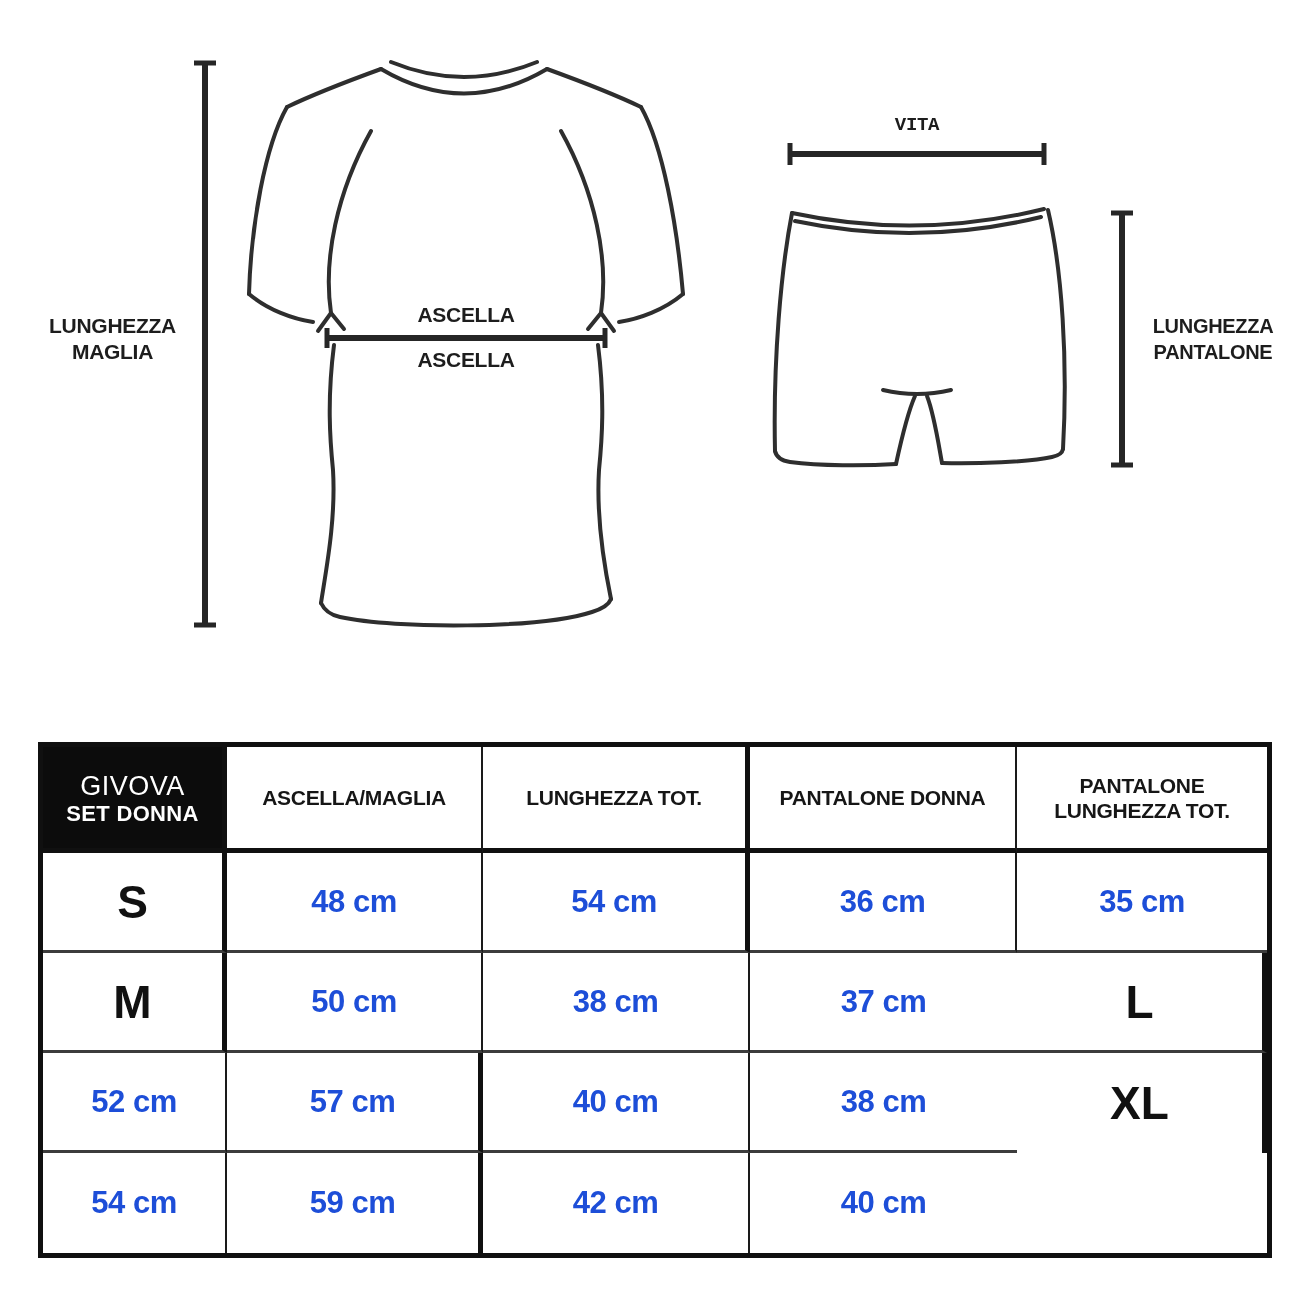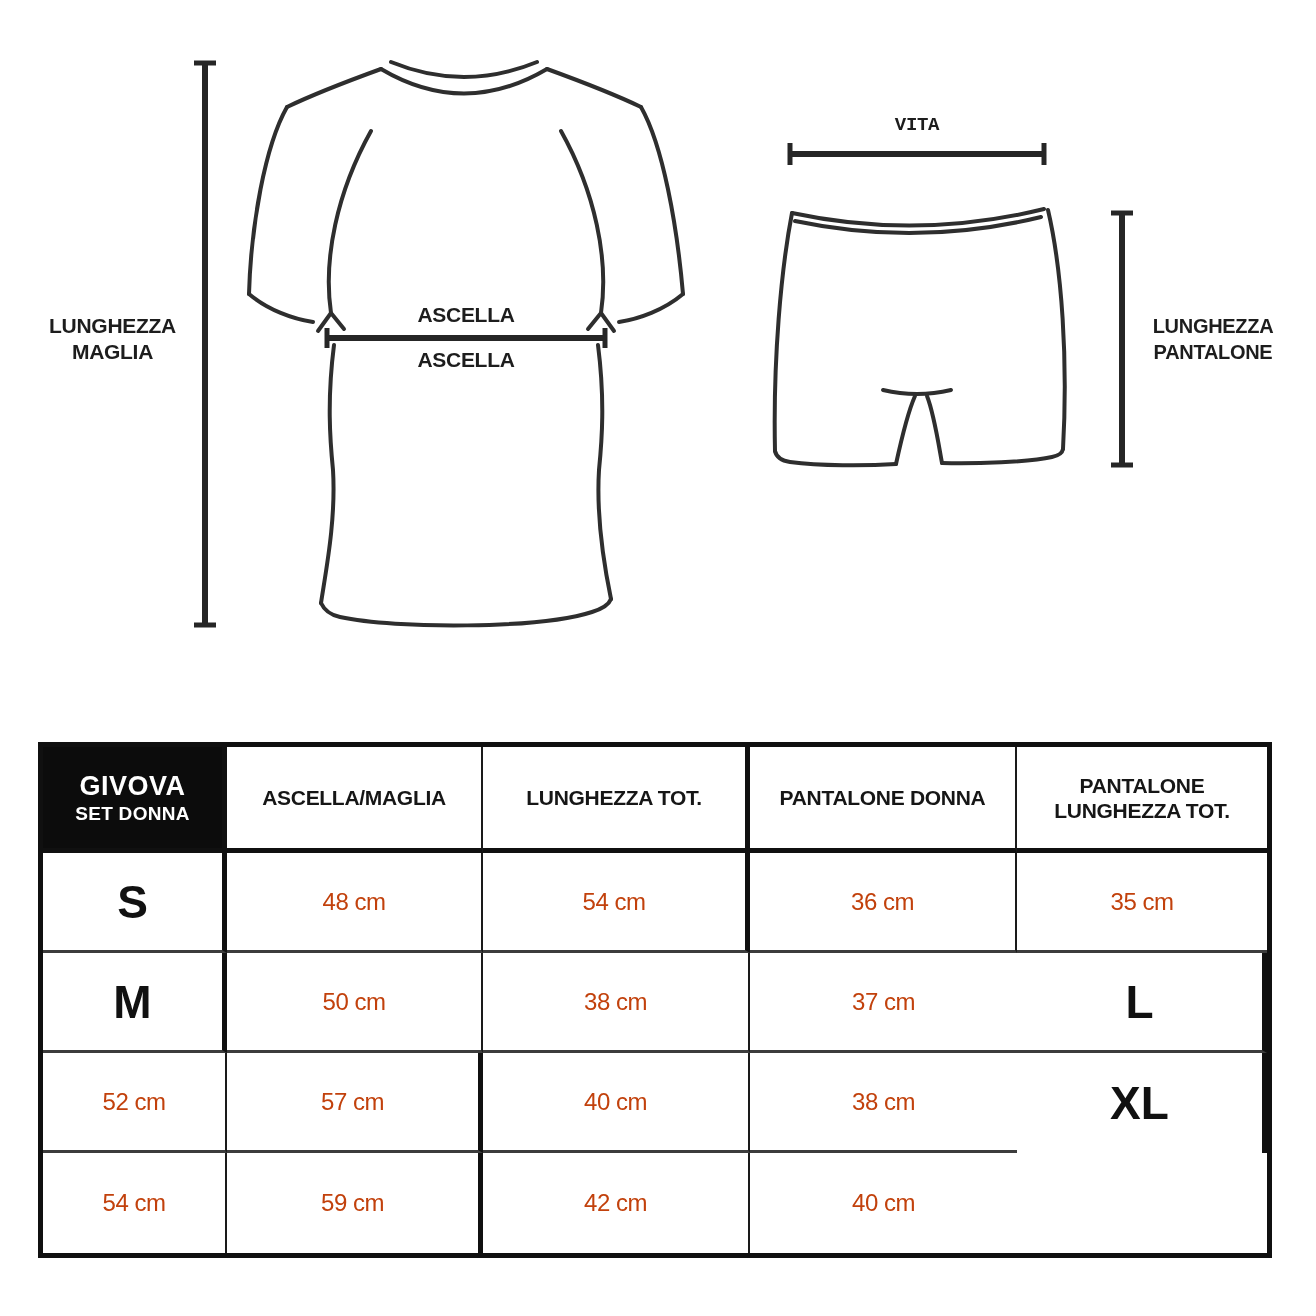--- a/index.html
+++ b/index.html
@@ -63,49 +63,49 @@
   .v-thick { border-right: 5px solid #101010; }
   .v-thin  { border-right: 2px solid #1a1a1a; }
   .h-head  { border-bottom: 5px solid #101010; }
   .h-row   { border-bottom: 3px solid #3c3c3c; }
 
   .brand-cell {
     background: #0c0c0c;
     color: #ffffff;
   }
   .brand-line1 {
-    font-weight: bold;
+    font-weight: normal;
     font-size: 27px;
     line-height: 31px;
     letter-spacing: 0.5px;
   }
   .brand-line2 {
     font-weight: bold;
-    font-size: 19px;
+    font-size: 22px;
     line-height: 23px;
     letter-spacing: 0.3px;
   }
   .col-header {
     font-weight: bold;
     font-size: 21px;
     line-height: 25px;
     letter-spacing: -0.3px;
     color: #161616;
   }
   .col-header span { display: block; }
   .size-cell {
     font-weight: bold;
     font-size: 46px;
     color: #111111;
   }
   .value-cell {
-    font-weight: normal;
-    font-size: 24px;
+    font-weight: bold;
+    font-size: 31px;
     letter-spacing: -0.5px;
-    color: #c2410c;
+    color: #1d4ed8;
   }
 </style>
 </head>
 <body>
 
 <div class="page">
 
   <div class="diagram">
     <svg width="1316" height="720" viewBox="0 0 1316 720">
 

